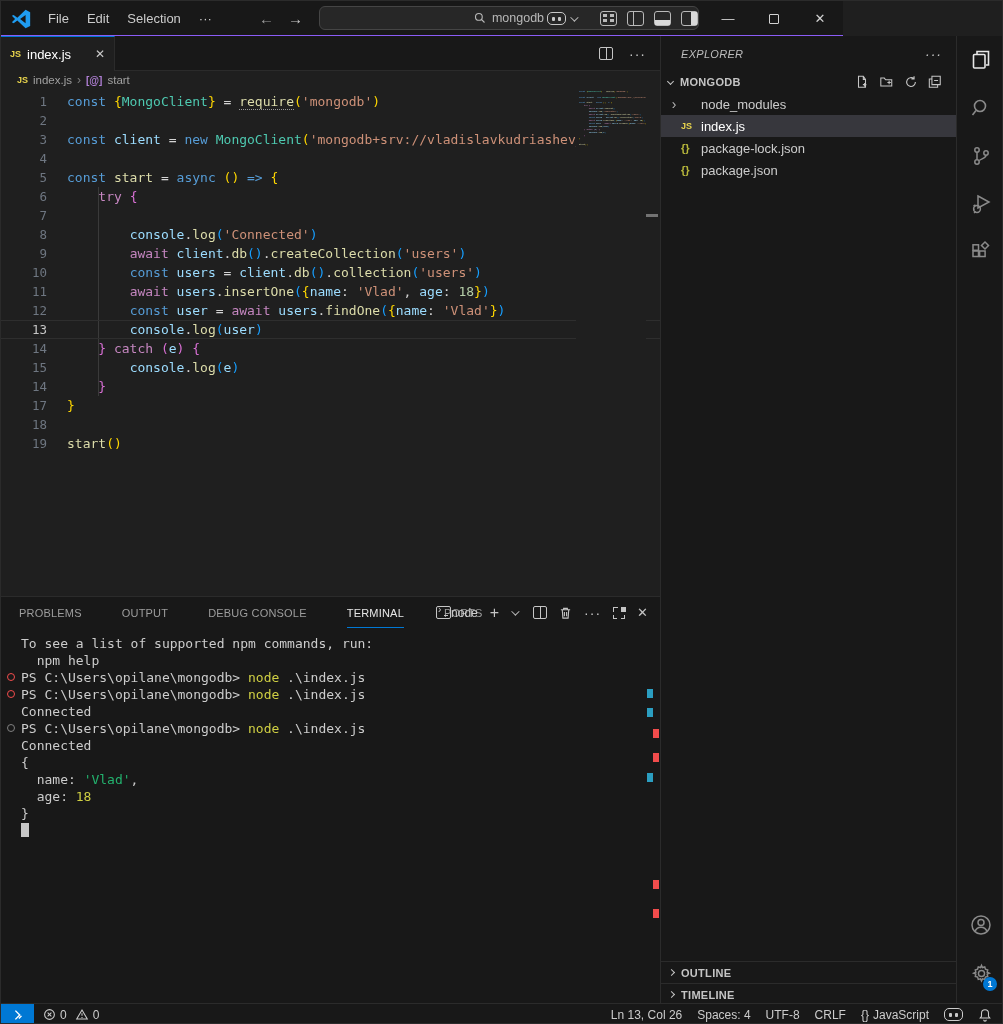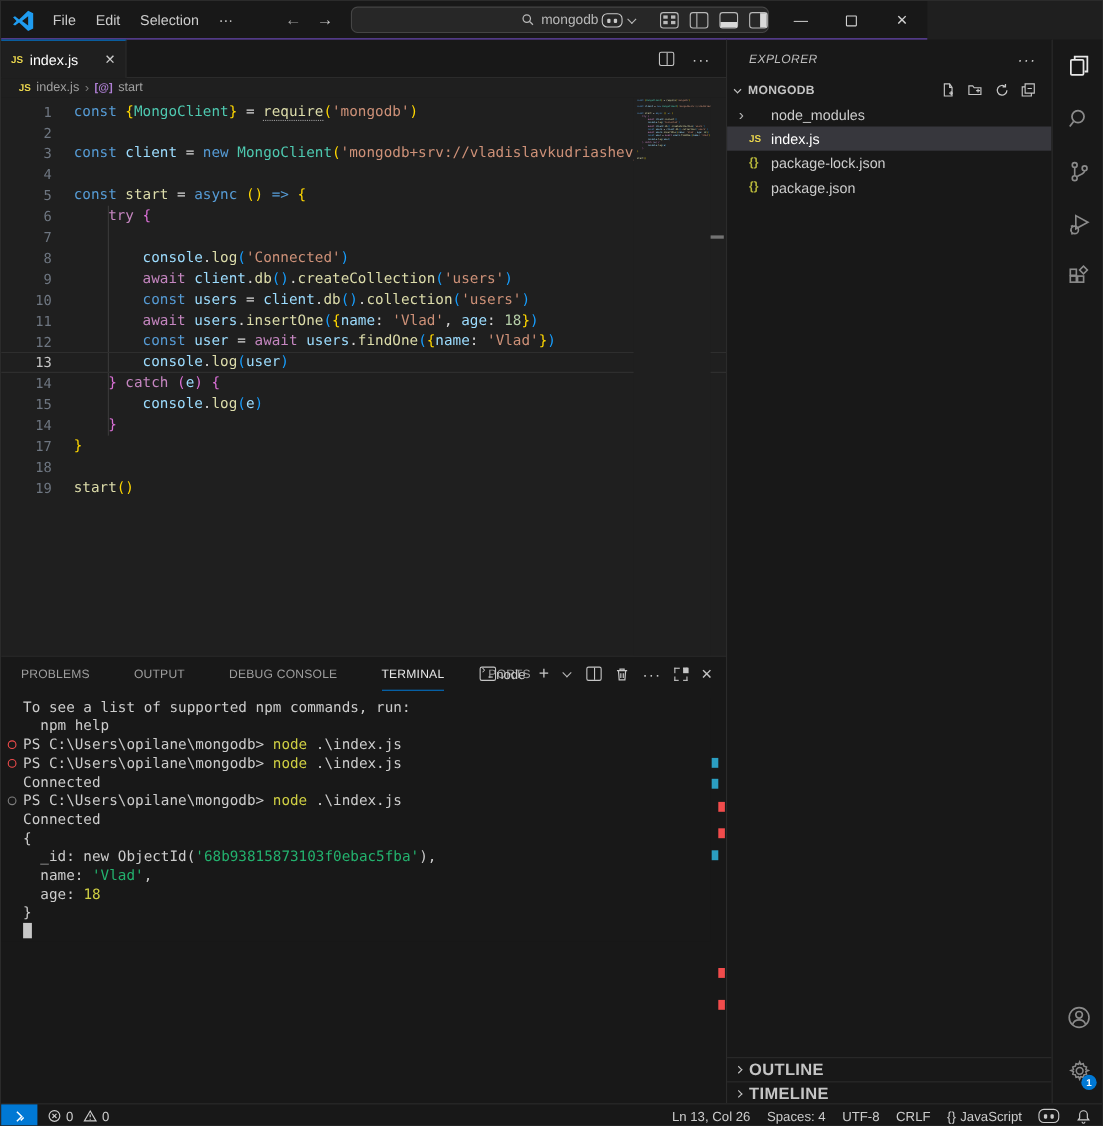--- a/index.html
+++ b/index.html
@@ -115,21 +115,21 @@
   #section-actions svg { display:block; }
   #explorer-files { position:absolute; left:0; top:57px; width:100%; }
   .frow { height:22px; display:flex; align-items:center; font-size:13px; color:#cccccc; padding-left:6px; }
   .frow.selected { background:#37373d; color:#ffffff; }
   .fchev { width:14px; color:#b5b5b5; font-size:14px; text-align:center; }
   .fi { width:18px; text-align:left; }
   .fi-js { font-weight:bold; font-size:9px; color:#e8d44d; }
   .fi-json { font-weight:bold; font-size:11px; color:#b7b73b; }
   .flabel { padding-left:2px; }
   .bottom-sec { position:absolute; left:0; width:100%; height:22px; border-top:1px solid #2b2b2b; display:flex; align-items:center; padding-left:4px; }
-  .bottom-sec .lbl { font-size:15px; font-weight:bold; color:#c5c5c5; letter-spacing:0.3px; }
+  .bottom-sec .lbl { font-size:11px; font-weight:bold; color:#c5c5c5; letter-spacing:0.3px; }
   .sec-chev-r { display:inline-block; width:5px; height:5px; border-right:1.3px solid #c5c5c5; border-top:1.3px solid #c5c5c5; transform:rotate(45deg); margin:0 7px 0 4px; }
   #outline-sec { top:925px; } #timeline-sec { top:947px; }
 
   
   #activitybar { position:absolute; left:955px; top:35px; width:48px; height:967px; background:#181818; border-left:1px solid #2b2b2b; }
   .act-slot { position:relative; width:48px; height:48px; display:flex; align-items:center; justify-content:center; }
   .act-slot svg { stroke:#8a8a8a; }
   .act-slot.active svg { stroke:#e7e7e7; }
   .act-slot.active::after { content:''; position:absolute; right:0; top:8px; bottom:8px; width:2px; background:#0078d4; }
   #act-bottom { position:absolute; bottom:6px; left:0; width:48px; }
@@ -291,21 +291,20 @@
     </div>
     <div id="terminal-content">
         <div class="trow"><span><span class="tk tk-t">To see a list of supported npm commands, run:</span></span></div>
         <div class="trow"><span><span class="tk tk-t">  npm help</span></span></div>
         <div class="trow"><span class="gut gut-error"></span><span><span class="tk tk-t">PS C:\Users\opilane\mongodb&gt; </span><span class="tk tk-y">node</span><span class="tk tk-t"> .\index.js</span></span></div>
         <div class="trow"><span class="gut gut-error"></span><span><span class="tk tk-t">PS C:\Users\opilane\mongodb&gt; </span><span class="tk tk-y">node</span><span class="tk tk-t"> .\index.js</span></span></div>
         <div class="trow"><span><span class="tk tk-t">Connected</span></span></div>
         <div class="trow"><span class="gut gut-idle"></span><span><span class="tk tk-t">PS C:\Users\opilane\mongodb&gt; </span><span class="tk tk-y">node</span><span class="tk tk-t"> .\index.js</span></span></div>
         <div class="trow"><span><span class="tk tk-t">Connected</span></span></div>
         <div class="trow"><span><span class="tk tk-t">{</span></span></div>
-        <div class="trow"><span><span class="tk tk-t">  _id: new ObjectId(</span><span class="tk tk-g">'68b93815873103f0ebac5fba'</span><span class="tk tk-t">),</span></span></div>
         <div class="trow"><span><span class="tk tk-t">  name: </span><span class="tk tk-g">'Vlad'</span><span class="tk tk-t">,</span></span></div>
         <div class="trow"><span><span class="tk tk-t">  age: </span><span class="tk tk-y">18</span></span></div>
         <div class="trow"><span><span class="tk tk-t">}</span></span></div>
         <div class="trow"><span><span class="tcursor"></span></span></div>
       </div>
 
     <div class="scroll-mark sm-blue" style="top:92px;"></div>
     <div class="scroll-mark sm-blue" style="top:111px;"></div>
     <div class="scroll-mark sm-red" style="top:132px;"></div>
     <div class="scroll-mark sm-red" style="top:156px;"></div>

